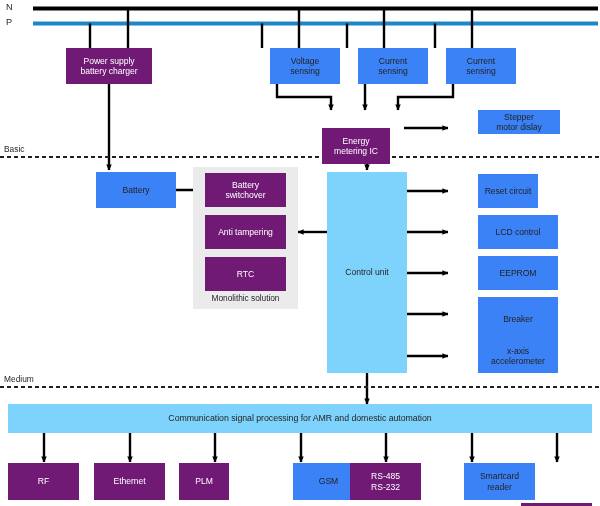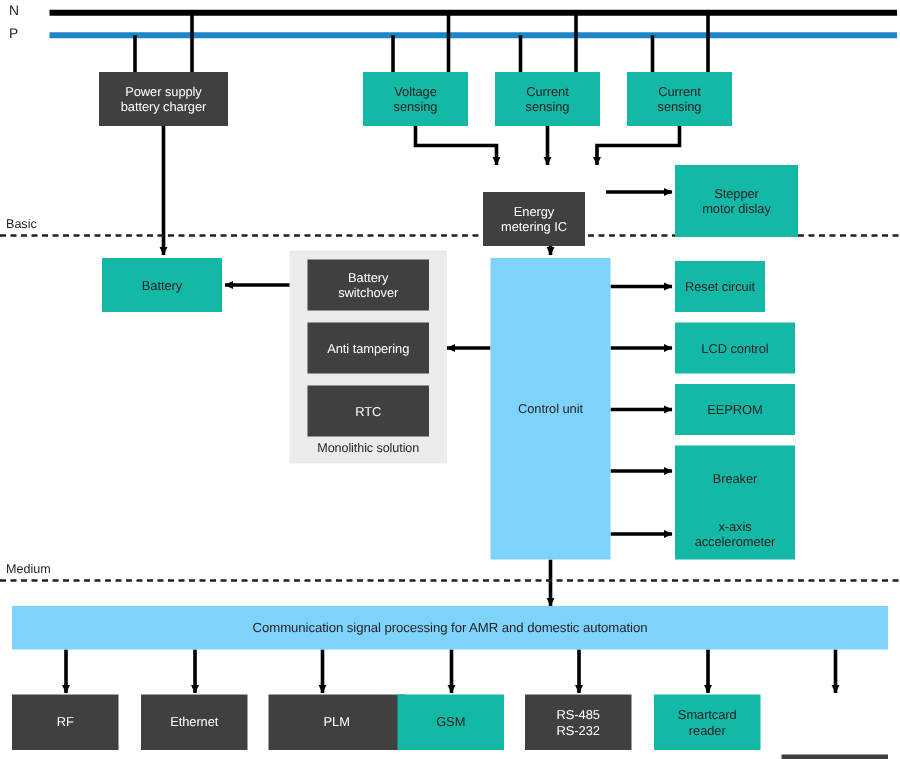--- a/index.html
+++ b/index.html
@@ -29,30 +29,31 @@
     display: flex;
     align-items: center;
     justify-content: center;
     text-align: center;
     line-height: 1.18;
     font-size: 8.6px;
     letter-spacing: -0.05px;
     z-index: 3;
   }
   .box.blue {
-    background: #404040;
+    background: #701a75;
     color: #ffffff;
   }
   .box.orange {
     background: #7dd3fc;
     color: #231f20;
   }
   .box.grey {
-    background: #14b8a6;
+    background: #3b82f6;
     color: #231f20;
+    margin-left: 28px;
   }
   .box.group {
     background: #ebebeb;
     color: #231f20;
     display: block;
     z-index: 2;
   }
   .group-label {
     position: absolute;
     left: 0;
@@ -148,21 +149,21 @@
   <div class="box blue" style="left:66px; top:48px; width:86px; height:36px;">Power supply<br>battery charger</div>
 
   <div class="box grey" style="left:242px; top:48px; width:70px; height:36px;">Voltage<br>sensing</div>
 
   <div class="box grey" style="left:330px; top:48px; width:70px; height:36px;">Current<br>sensing</div>
 
   <div class="box grey" style="left:418px; top:48px; width:70px; height:36px;">Current<br>sensing</div>
 
   <div class="box blue" style="left:322px; top:128px; width:68px; height:36px;">Energy<br>metering IC</div>
 
-  <div class="box grey" style="left:450px; top:110px; width:82px; height:48px;">Stepper<br>motor dislay</div>
+  <div class="box grey" style="left:450px; top:110px; width:82px; height:24px;">Stepper<br>motor dislay</div>
 
   <div class="box grey" style="left:68px; top:172px; width:80px; height:36px;">Battery</div>
 
   <div class="box group" style="left:193px; top:167px; width:105px; height:142px;">
     <span class="group-label">Monolithic solution</span>
   </div>
 
   <div class="box blue" style="left:205px; top:173px; width:81px; height:34px;">Battery<br>switchover</div>
 
   <div class="box blue" style="left:205px; top:215px; width:81px; height:34px;">Anti tampering</div>
@@ -179,20 +180,20 @@
 
   <div class="box grey" style="left:450px; top:297px; width:80px; height:45px;">Breaker</div>
 
   <div class="box grey" style="left:450px; top:339px; width:80px; height:34px;">x-axis<br>accelerometer</div>
 
   <div class="box orange" style="left:8px; top:404px; width:584px; height:29px; font-size:8.8px;">Communication signal processing for AMR and domestic automation</div>
 
   <div id="comm-row">
       <div class="box blue" style="left: 8px; top: 463px; width: 71px; height: 37px;">RF</div>
       <div class="box blue" style="left: 94px; top: 463px; width: 71px; height: 37px;">Ethernet</div>
-      <div class="box blue" style="left: 179px; top: 463px; width: 91px; height: 37px;">PLM</div>
+      <div class="box blue" style="left: 179px; top: 463px; width: 50px; height: 37px;">PLM</div>
       <div class="box grey" style="left: 265px; top: 463px; width: 71px; height: 37px;">GSM</div>
       <div class="box blue" style="left: 350px; top: 463px; width: 71px; height: 37px;">RS-485<br>RS-232</div>
       <div class="box grey" style="left: 436px; top: 463px; width: 71px; height: 37px;">Smartcard<br>reader</div>
       <div class="box blue" style="left: 521px; top: 463px; width: 71px; height: 37px; margin-top: 40px;">IR remote</div>
     </div>
 
 </div>
 
 </body></html>

